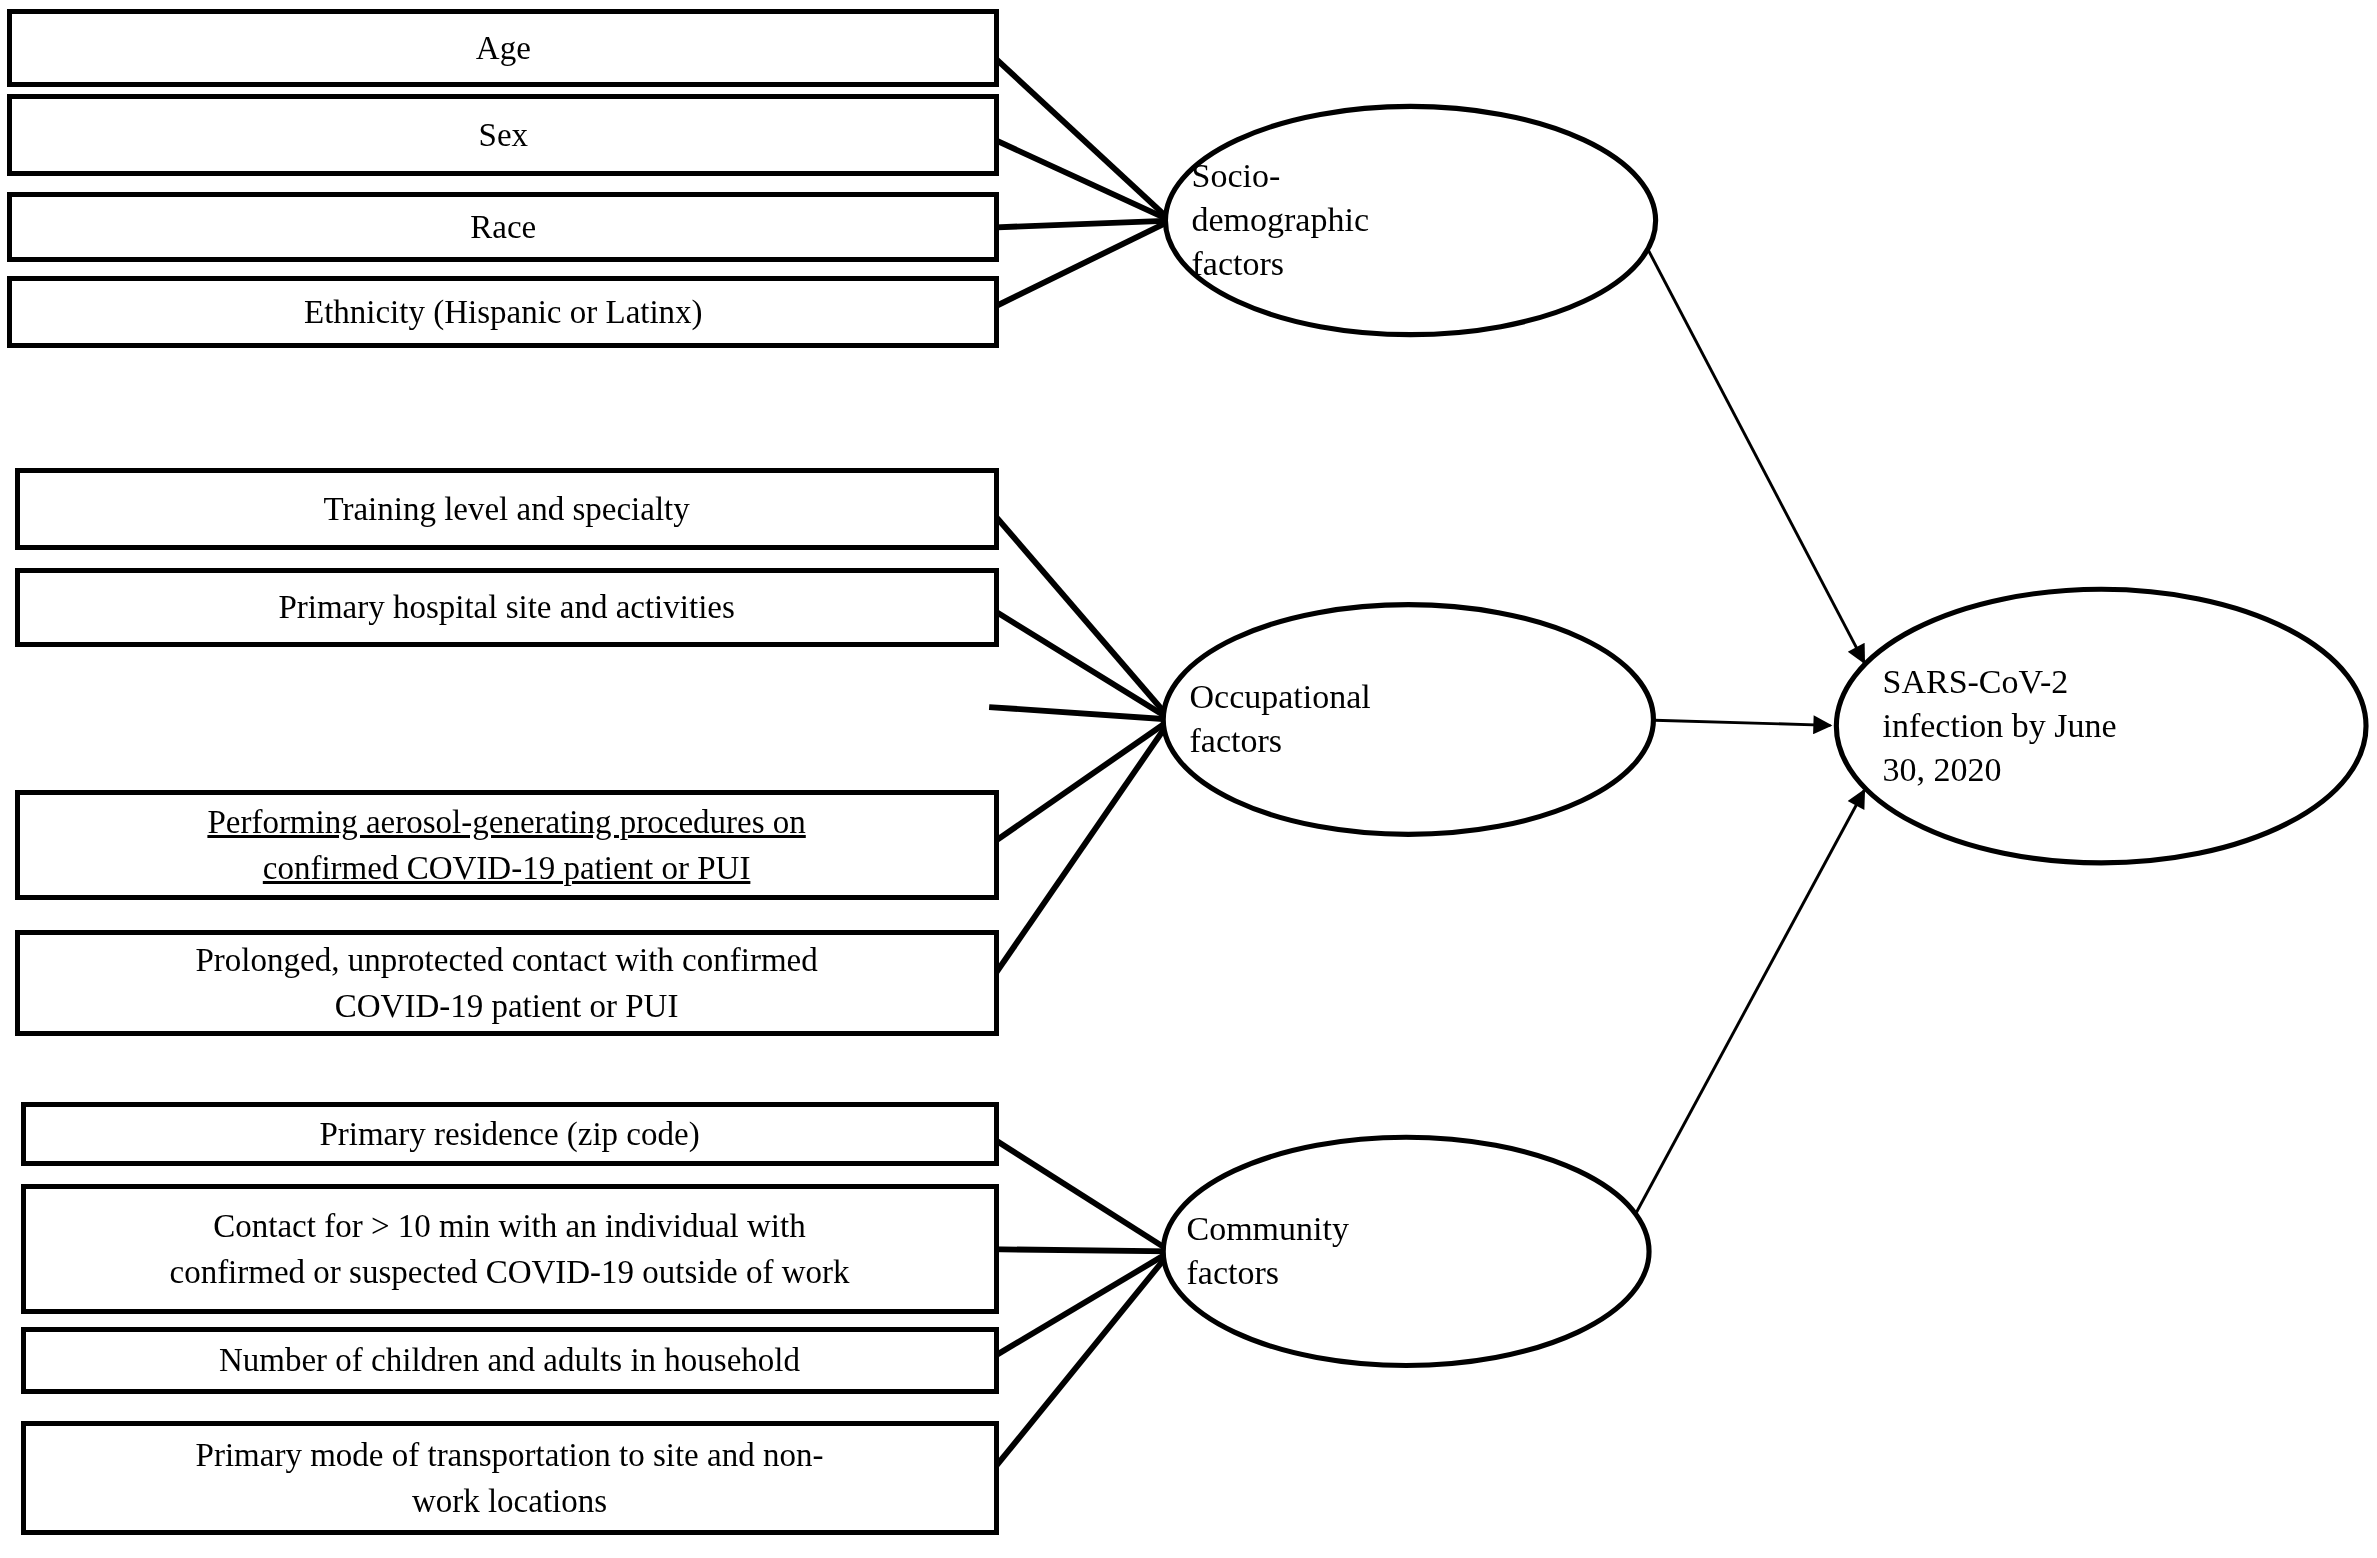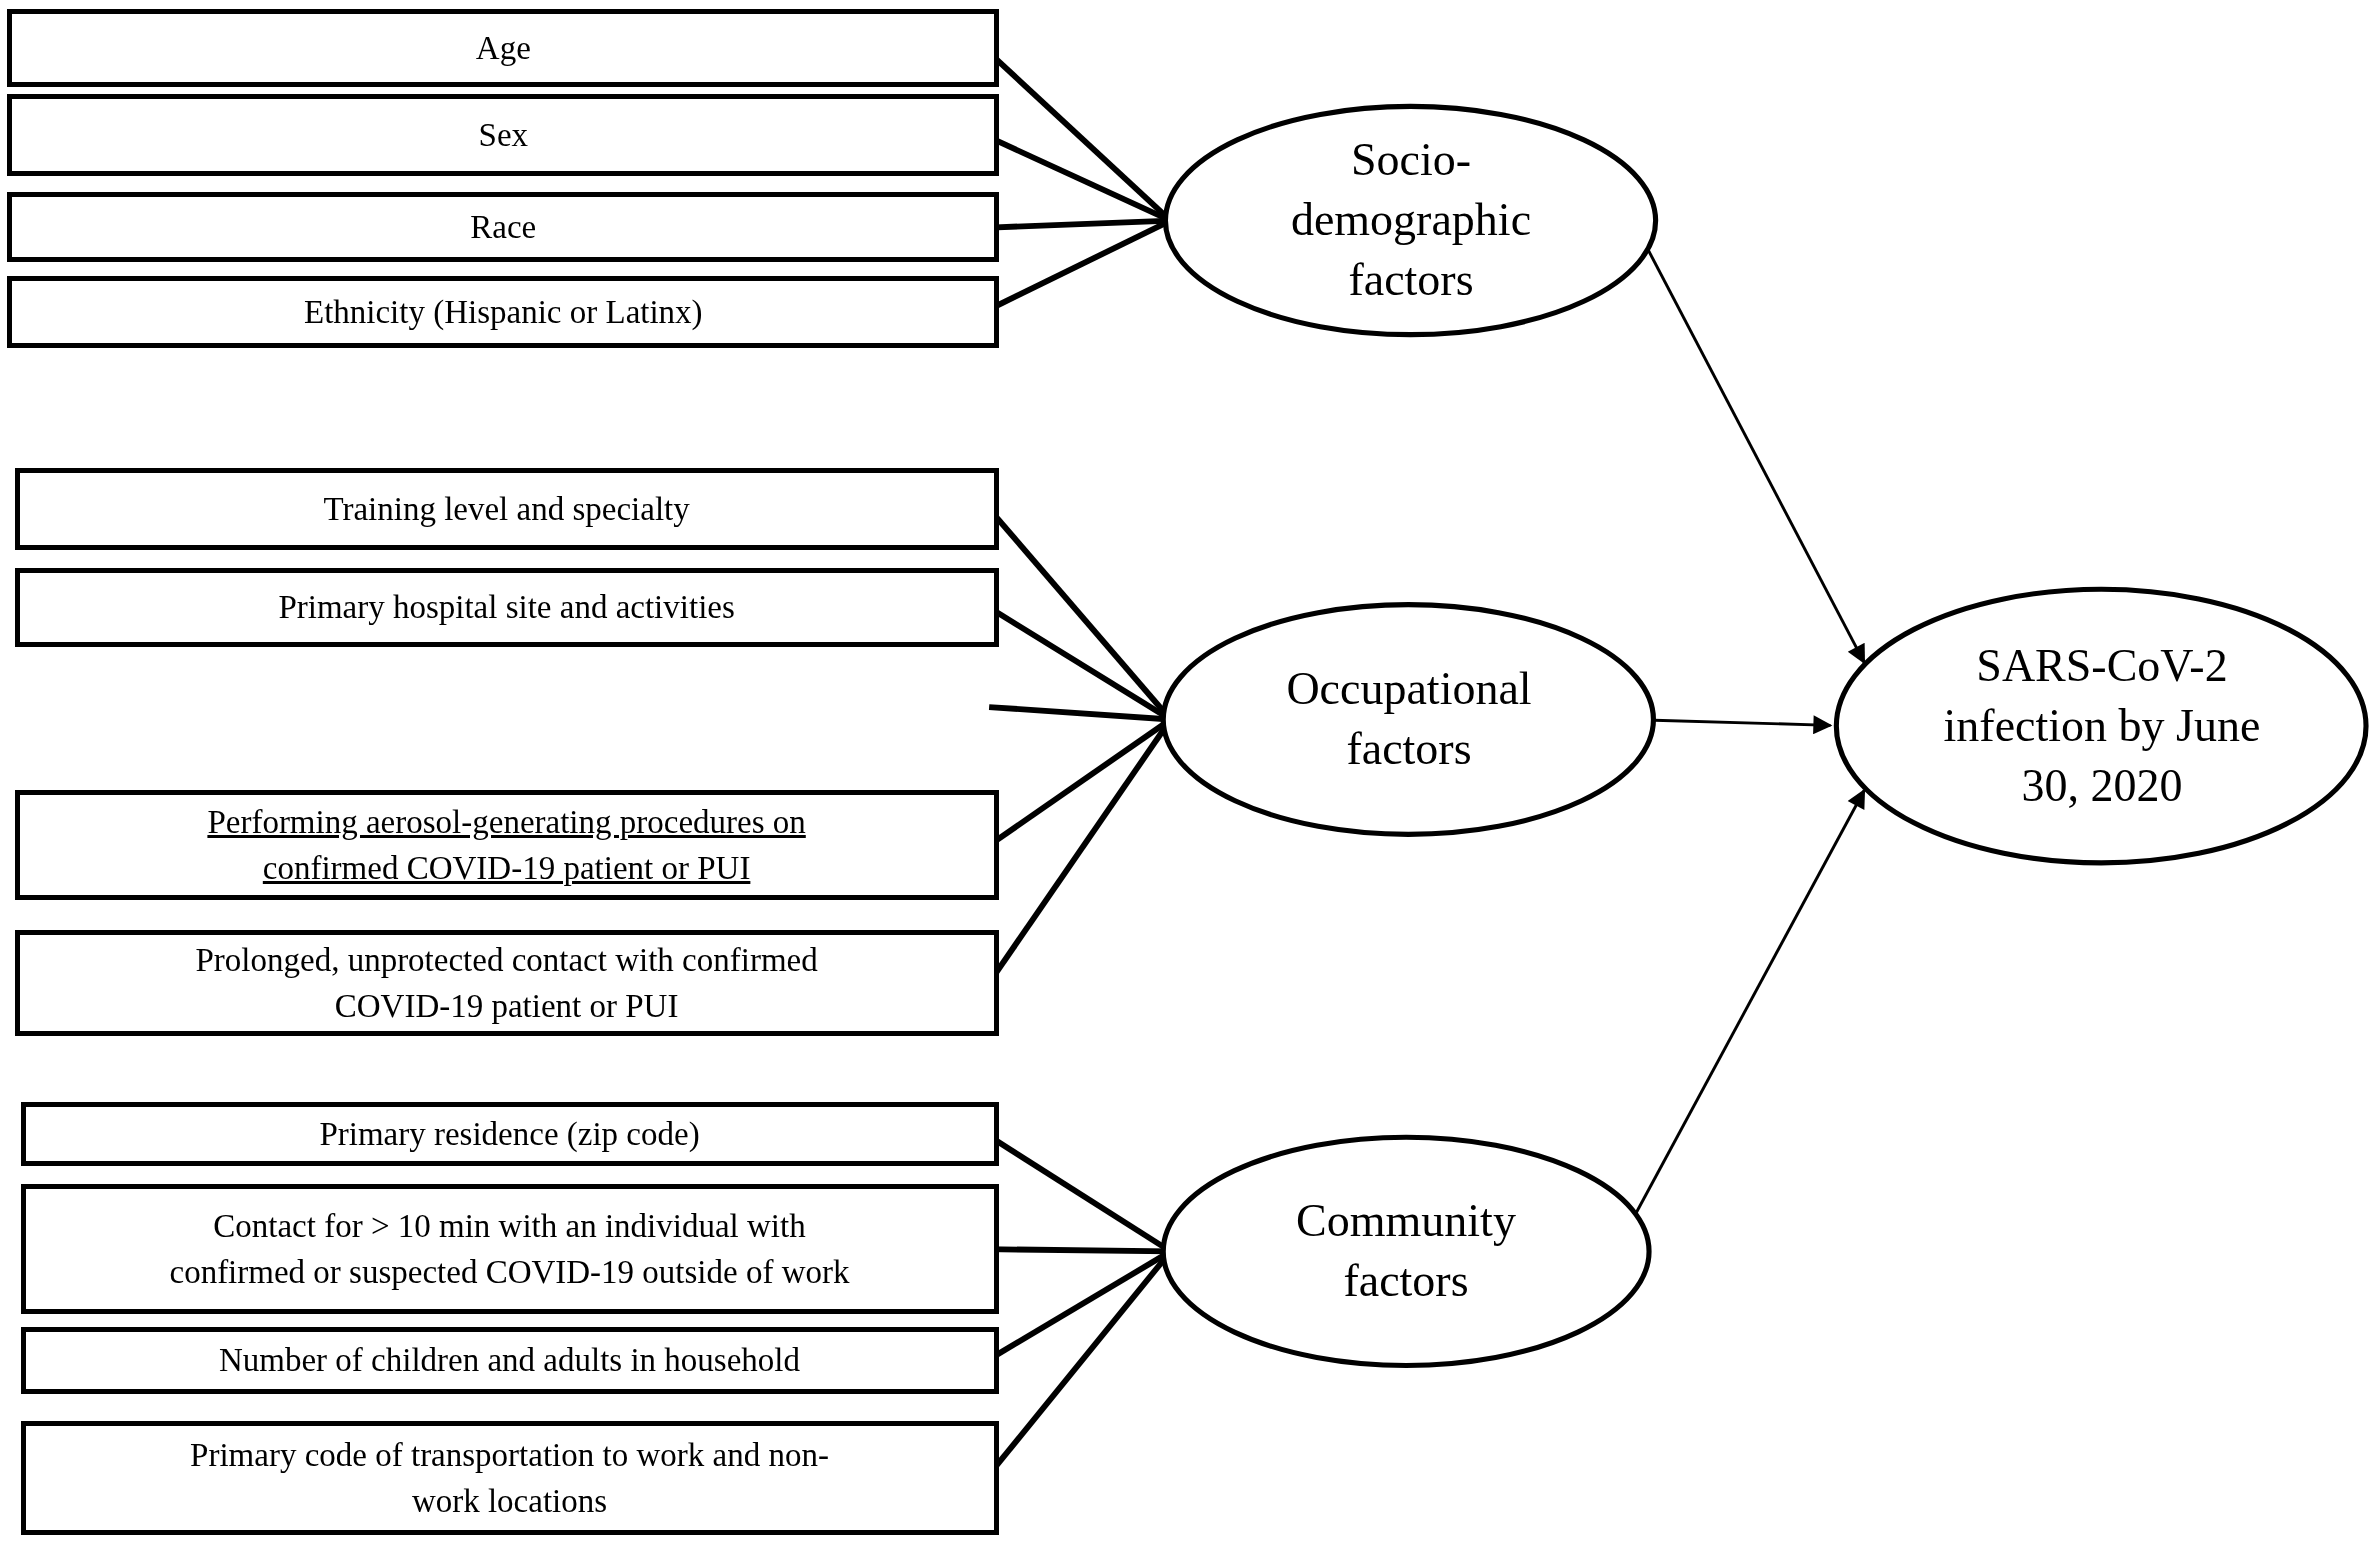--- a/index.html
+++ b/index.html
@@ -36,23 +36,22 @@
     white-space: pre-line;
     font-size: 33px;
     line-height: 1.4;
     padding: 0 22px;
     z-index: 2;
   }
   .ellipse-label {
     position: absolute;
     transform: translate(-50%, -50%);
     width: 439px;
-    text-align: center;
     white-space: pre-line;
-    font-size: 46px;
+    font-size: 34px;
     line-height: 1.3;
     z-index: 3;
   }
 </style>
 </head>
 <body>
 
 <div id="stage">
 
   <svg id="wires" viewBox="0 0 3249 2130" xmlns="http://www.w3.org/2000/svg">
@@ -97,21 +96,21 @@
   <div class="factor-box" style="left:14.6px; top:568px;  width:984px; height:79px;">Primary hospital site and activities</div>
   <div class="factor-box" style="left:14.6px; top:790px; width:984px; height:110px;text-decoration:underline;">Performing aerosol-generating procedures on
 confirmed COVID-19 patient or PUI</div>
   <div class="factor-box" style="left:14.6px; top:930px; width:984px; height:106px;">Prolonged, unprotected contact with confirmed
 COVID-19 patient or PUI</div>
 
   <div class="factor-box" style="left:20.5px; top:1102px; width:978px; height:64px;">Primary residence (zip code)</div>
   <div class="factor-box" style="left:20.5px; top:1184px; width:978px; height:130px;">Contact for &gt; 10 min with an individual with
 confirmed or suspected COVID-19 outside of work</div>
   <div class="factor-box" style="left:20.5px; top:1327px; width:978px; height:67px;">Number of children and adults in household</div>
-  <div class="factor-box" style="left:20.5px; top:1421px; width:978px; height:114px;">Primary code of transportation to work and non-
+  <div class="factor-box" style="left:20.5px; top:1421px; width:978px; height:114px;">Primary mode of transportation to site and non-
 work locations</div>
 
   <div class="ellipse-label" style="left:1411px; top:220px;">Socio-
 demographic
 factors</div>
   <div class="ellipse-label" style="left:1409px; top:719px;">Occupational
 factors</div>
   <div class="ellipse-label" style="left:1406px; top:1251px;">Community
 factors</div>
   <div class="ellipse-label" style="left:2102px; top:726px;">SARS-CoV-2

